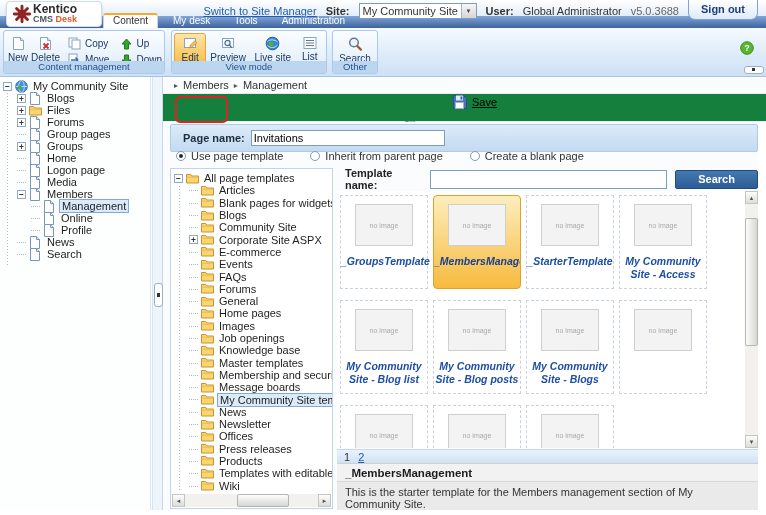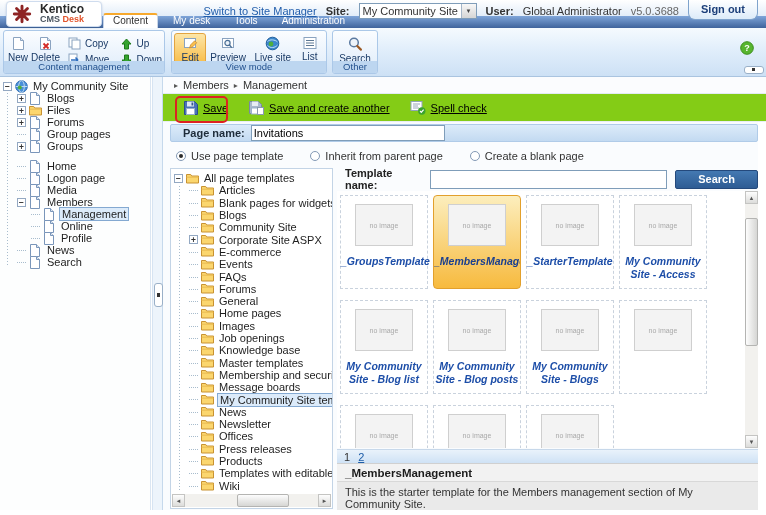--- a/index.html
+++ b/index.html
@@ -3,21 +3,21 @@
 <meta charset="utf-8">
 <style>
   html,body{margin:0;padding:0;background:#fff;}
   #app{position:relative;width:766px;height:515px;background:#fff;overflow:hidden;
        font-family:"Liberation Sans","DejaVu Sans",sans-serif;font-size:11px;color:#333;}
 
   
   .topstrip{position:absolute;left:0;top:0;width:766px;height:16px;background:linear-gradient(#ffffff,#e2edf9);}
   .tabband{position:absolute;left:0;top:16px;width:766px;height:12px;background:linear-gradient(#7fa5d9,#3f639c);}
   .logo{position:absolute;left:6px;top:1px;width:96px;height:26px;background:#fff;border:1px solid #cfdcee;
-        border-radius:4px;box-shadow:0 1px 2px rgba(40,70,110,.25);display:flex;align-items:center;gap:8px;
+        border-radius:4px;box-shadow:0 1px 2px rgba(40,70,110,.25);display:flex;align-items:center;gap:1px;
         padding-left:5px;z-index:6;box-sizing:border-box;}
   .logo .brand{font-weight:bold;font-size:12px;color:#2b2b2b;line-height:11px;}
   .logo .prod{font-size:9px;font-weight:bold;line-height:9px;color:#4a5560;}
   .logo .prod .desk{color:#e2542c;}
   .tabs{position:absolute;left:103px;top:13px;display:flex;gap:6px;z-index:5;}
   .tab{height:15px;line-height:15px;padding:0 9px;font-size:10px;color:#fff;cursor:default;}
   .tab.active{background:#fff;color:#333;border:1px solid #c9d6e8;border-bottom:none;border-top:2px solid #f7a92d;
               border-radius:3px 3px 0 0;height:13px;line-height:12px;}
   .hdr-right{position:absolute;right:8px;top:0;height:22px;display:flex;align-items:center;gap:9px;z-index:6;}
   .hlink{color:#215dab;text-decoration:underline;}
@@ -63,30 +63,30 @@
        text-align:center;color:#333;margin-right:3px;flex:none;}
   .expspace{width:9px;margin-right:3px;flex:none;border-bottom:1px dotted #a8bccd;height:1px;align-self:center;}
   .ticon{width:14px;flex:none;display:flex;align-items:center;margin-right:2px;}
   .tlabel{padding:0 2px;color:#1e1e1e;}
   .tlabel.sel{background:#dcebfa;border:1px solid #84a9d1;}
 
   
   .crumbbar{position:absolute;left:163px;top:77px;width:603px;height:17px;background:#fbfcfe;
             border-bottom:1px solid #e3ebf3;display:flex;align-items:center;padding-left:11px;gap:5px;box-sizing:border-box;}
   .crumbarrow{color:#555;font-size:8px;}
-  .actionbar{position:absolute;left:163px;top:94px;width:603px;height:28px;background:#84cc16;
-             border-bottom:1px solid #e8eef4;display:flex;align-items:center;padding-left:20px;gap:20px;box-sizing:border-box;}
+  .actionbar{position:absolute;left:163px;top:94px;width:603px;height:28px;background:#15803d;
+             border-bottom:1px solid #e8eef4;display:flex;align-items:center;padding-left:20px;gap:11px;box-sizing:border-box;flex-direction:column;}
   .actionlink{display:flex;align-items:center;gap:5px;}
   .actionlink .atext{color:#000;text-decoration:underline;}
   .saveannotation{position:absolute;left:175px;top:96px;width:49px;height:23px;border:2px solid #dd2222;
              border-radius:5px;pointer-events:none;z-index:9;}
 
   
   .formarea{position:absolute;left:163px;top:122px;width:595px;height:388px;background:#fafcfe;}
-  .pagenamebar{position:absolute;left:170px;top:124px;width:588px;height:18px;
+  .pagenamebar{position:absolute;left:170px;top:124px;width:588px;height:28px;
                background:linear-gradient(#dcebf9,#c3daf1);border:1px solid #b0cbe8;border-radius:2px;
                display:flex;align-items:center;padding-left:12px;gap:6px;box-sizing:border-box;}
   .pagenamebar .plabel{font-weight:bold;color:#1e2c3a;}
   .pagenamebar input{width:188px;height:14px;border:1px solid #7f9db9;font-size:11px;padding:0 2px;
                font-family:"Liberation Sans",sans-serif;}
   .radiorow{position:absolute;left:176px;top:148px;width:580px;height:16px;display:flex;gap:27px;align-items:center;}
   .ropt{display:flex;align-items:center;gap:5px;}
   .radio{width:10px;height:10px;border-radius:50%;border:1px solid #8399b5;background:#fff;box-sizing:border-box;flex:none;}
   .radio.sel::after{content:"";display:block;width:4px;height:4px;margin:2px;border-radius:50%;background:#2c2c2c;}
 
@@ -365,21 +365,21 @@
         <div class="trow" style="padding-left: 17px;">
           <span class="exp">+</span>
           <span class="ticon">
             <svg width="12" height="13" viewBox="0 0 12 13">
               <path d="M1.5 .5h6l3 3v9h-9z" fill="#fff" stroke="#7a96ba"></path>
               <path d="M7.5 .5v3h3" fill="#dce6f1" stroke="#7a96ba"></path>
             </svg>
           </span>
           <span class="tlabel">Groups</span>
         </div>
-        <div class="trow" style="padding-left: 17px; margin-top: 8px;">
+        <div class="trow" style="padding-left: 17px;">
           <span class="expspace"></span>
           <span class="ticon">
             <svg width="12" height="13" viewBox="0 0 12 13">
               <path d="M1.5 .5h6l3 3v9h-9z" fill="#fff" stroke="#7a96ba"></path>
               <path d="M7.5 .5v3h3" fill="#dce6f1" stroke="#7a96ba"></path>
             </svg>
           </span>
           <span class="tlabel">Home</span>
         </div>
         <div class="trow" style="padding-left: 17px;">

